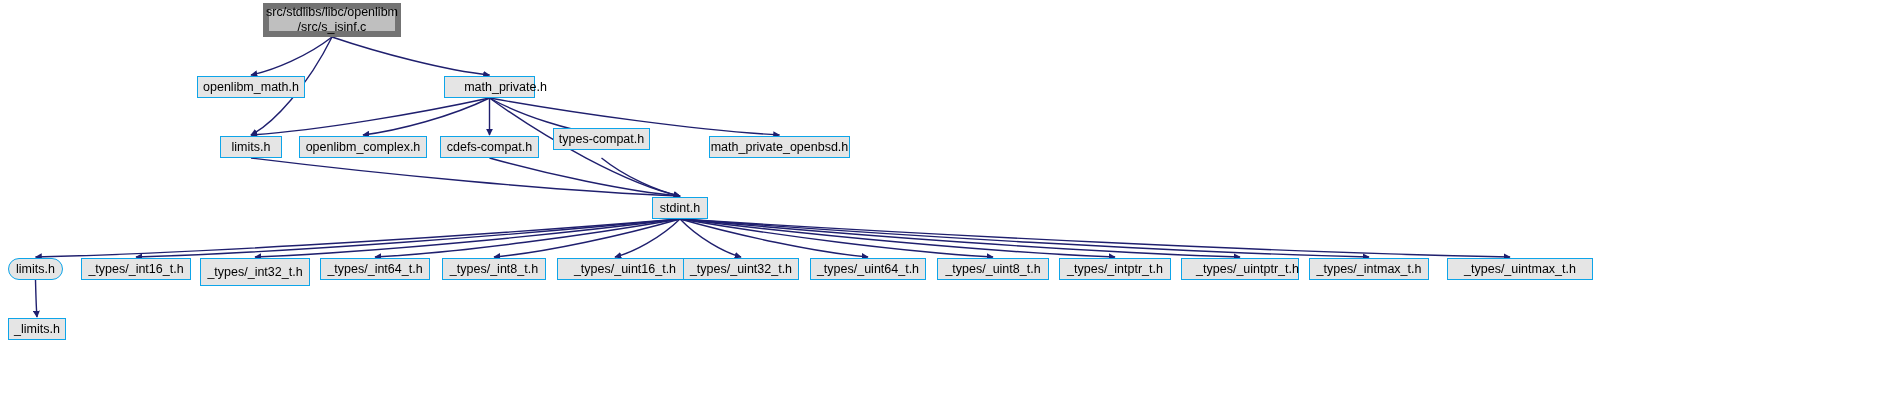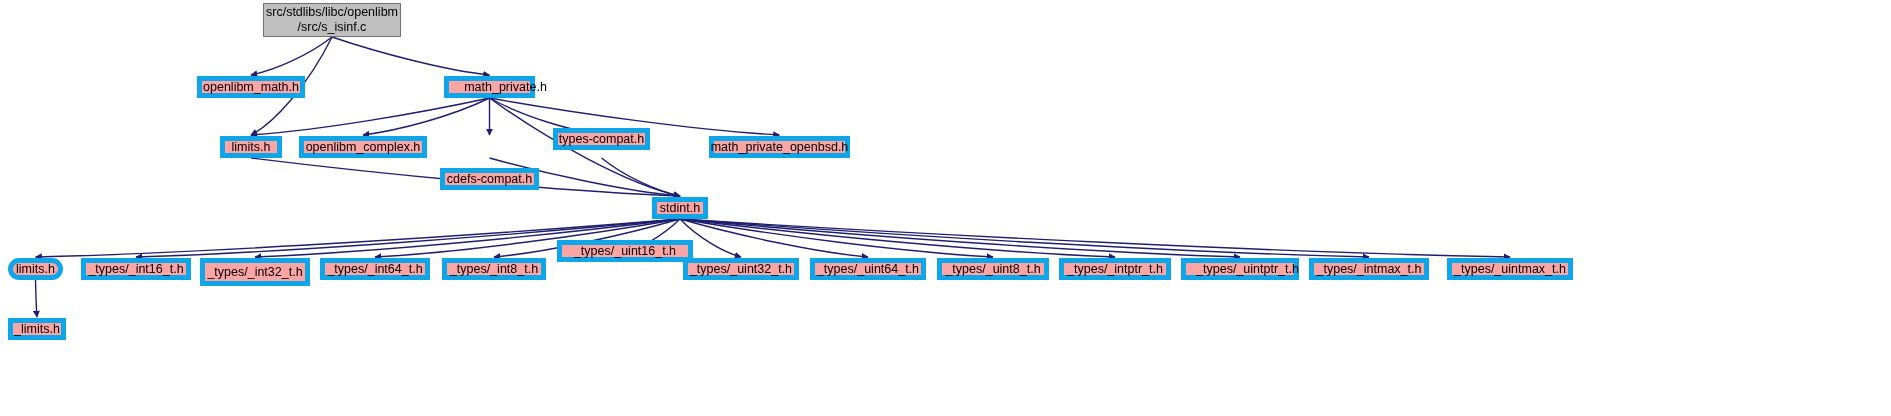--- a/index.html
+++ b/index.html
@@ -5,33 +5,33 @@
   html,body{margin:0;padding:0;background:#ffffff;}
   body{
     width:1891px;height:416px;position:relative;overflow:hidden;
     font-family:"Liberation Sans","DejaVu Sans",sans-serif;
   }
   #graph{position:absolute;left:0;top:0;width:1891px;height:416px;}
   svg#edges{position:absolute;left:0;top:0;width:1891px;height:416px;pointer-events:none;}
   .node{
     position:absolute;
     box-sizing:border-box;
-    border:5px solid #0ea5e9;
-    background:#fca5a5;
+    border:1px solid #0ea5e9;
+    background:#e5e5e5;
     color:#000000;
     font-size:12.5px;
     line-height:1.18;
     text-align:center;
     display:flex;
     align-items:center;
     justify-content:center;
     white-space:pre;
     z-index:5;
   }
-  .node.root{background:#bfbfbf;border:1px solid #737373;}
+  .node.root{background:#bfbfbf;border:6px solid #737373;}
 </style>
 </head>
 <body>
 
 <div id="graph">
   <svg id="edges" viewBox="0 0 1891 416">
     <defs>
       <marker id="arrow" viewBox="0 0 10 10" refX="9" refY="5" markerWidth="5" markerHeight="5" orient="auto-start-reverse">
         <path d="M 0 0 L 10 5 L 0 10 z" fill="#1f1f6e"></path>
       </marker>
@@ -65,32 +65,32 @@
         <path d="M 35.5 280 C 35.95 298.5, 36.58 312.56, 37 317" fill="none" stroke="#1f1f6e" stroke-width="1.4" marker-end="url(#arrow)"></path>
       </g>
   </svg>
   <div id="node-layer">
       <div class="node root" style="left: 263px; top: 3px; width: 138px; height: 34px;">src/stdlibs/libc/openlibm
 /src/s_isinf.c</div>
       <div class="node" style="left: 197px; top: 76px; width: 108px; height: 22px;">openlibm_math.h</div>
       <div class="node" style="left: 444px; top: 76px; width: 91px; height: 22px; padding-left: 32px;">math_private.h</div>
       <div class="node" style="left: 220px; top: 136px; width: 62px; height: 22px;">limits.h</div>
       <div class="node" style="left: 299px; top: 136px; width: 128px; height: 22px;">openlibm_complex.h</div>
-      <div class="node" style="left: 440px; top: 136px; width: 99px; height: 22px; margin-top: 32px;">cdefs-compat.h</div>
+      <div class="node" style="left: 440px; top: 136px; width: 99px; height: 22px;">cdefs-compat.h</div>
       <div class="node" style="left: 553px; top: 128px; width: 97px; height: 22px;">types-compat.h</div>
       <div class="node" style="left: 709px; top: 136px; width: 141px; height: 22px;">math_private_openbsd.h</div>
       <div class="node" style="left: 652px; top: 197px; width: 56px; height: 22px;">stdint.h</div>
       <div class="node" style="left: 8px; top: 258px; width: 55px; height: 22px; border-radius: 11px;">limits.h</div>
       <div class="node" style="left: 81px; top: 258px; width: 110px; height: 22px;">_types/_int16_t.h</div>
       <div class="node" style="left: 200px; top: 258px; width: 110px; height: 28px;">_types/_int32_t.h</div>
       <div class="node" style="left: 320px; top: 258px; width: 110px; height: 22px;">_types/_int64_t.h</div>
       <div class="node" style="left: 442px; top: 258px; width: 104px; height: 22px;">_types/_int8_t.h</div>
-      <div class="node" style="left: 557px; top: 240px; width: 136px; height: 22px;">_types/_uint16_t.h</div>
+      <div class="node" style="left: 557px; top: 258px; width: 136px; height: 22px;">_types/_uint16_t.h</div>
       <div class="node" style="left: 683px; top: 258px; width: 116px; height: 22px;">_types/_uint32_t.h</div>
       <div class="node" style="left: 810px; top: 258px; width: 116px; height: 22px;">_types/_uint64_t.h</div>
       <div class="node" style="left: 937px; top: 258px; width: 112px; height: 22px;">_types/_uint8_t.h</div>
       <div class="node" style="left: 1059px; top: 258px; width: 112px; height: 22px;">_types/_intptr_t.h</div>
       <div class="node" style="left: 1181px; top: 258px; width: 118px; height: 22px; padding-left: 15px;">_types/_uintptr_t.h</div>
       <div class="node" style="left: 1309px; top: 258px; width: 120px; height: 22px;">_types/_intmax_t.h</div>
-      <div class="node" style="left: 1447px; top: 258px; width: 126px; height: 22px;">_types/_uintmax_t.h</div>
+      <div class="node" style="left: 1447px; top: 258px; width: 146px; height: 22px;">_types/_uintmax_t.h</div>
       <div class="node" style="left: 8px; top: 318px; width: 58px; height: 22px;">_limits.h</div>
     </div>
 </div>
 
 </body></html>

